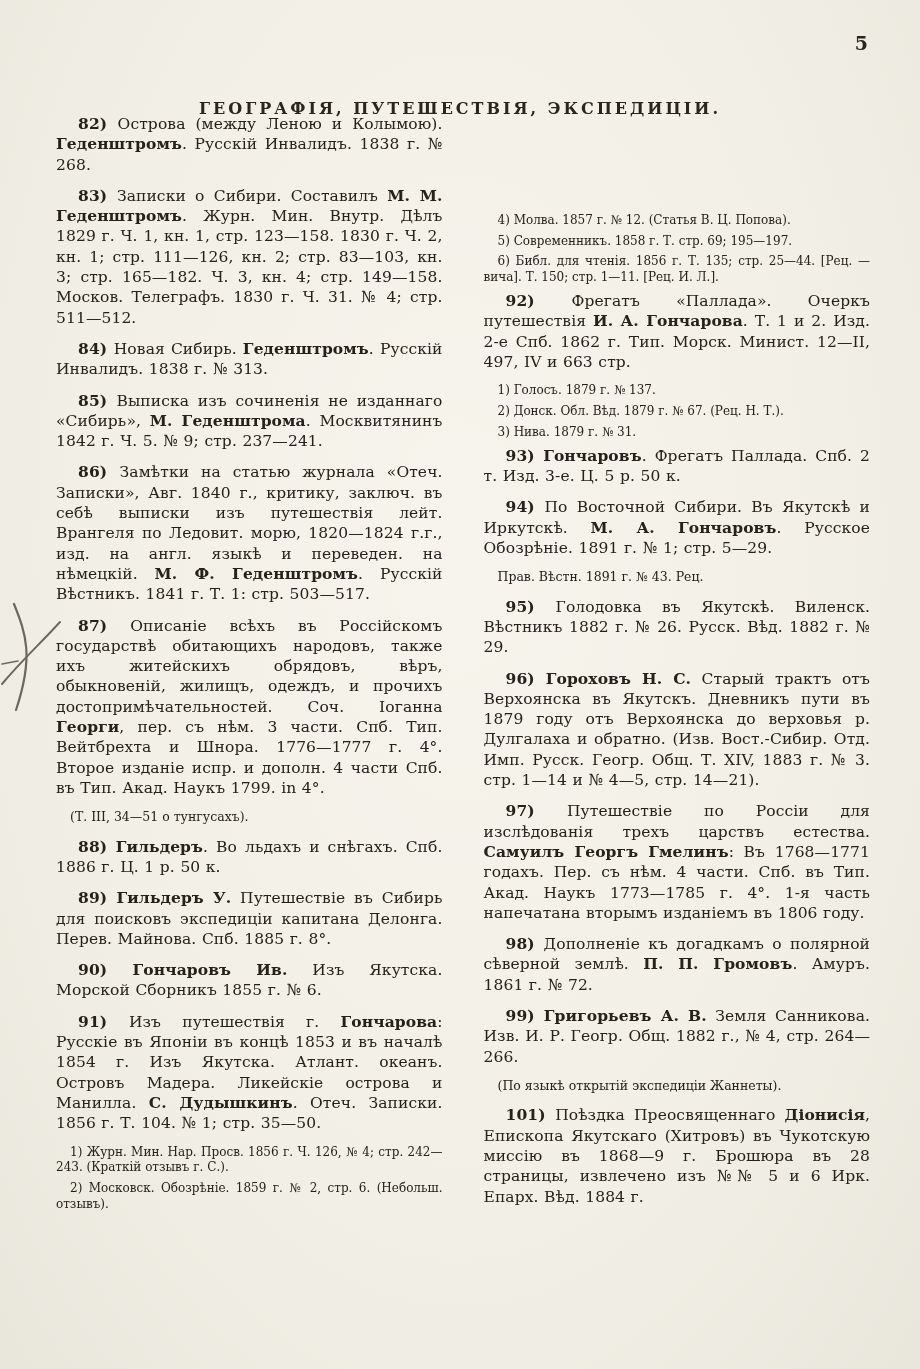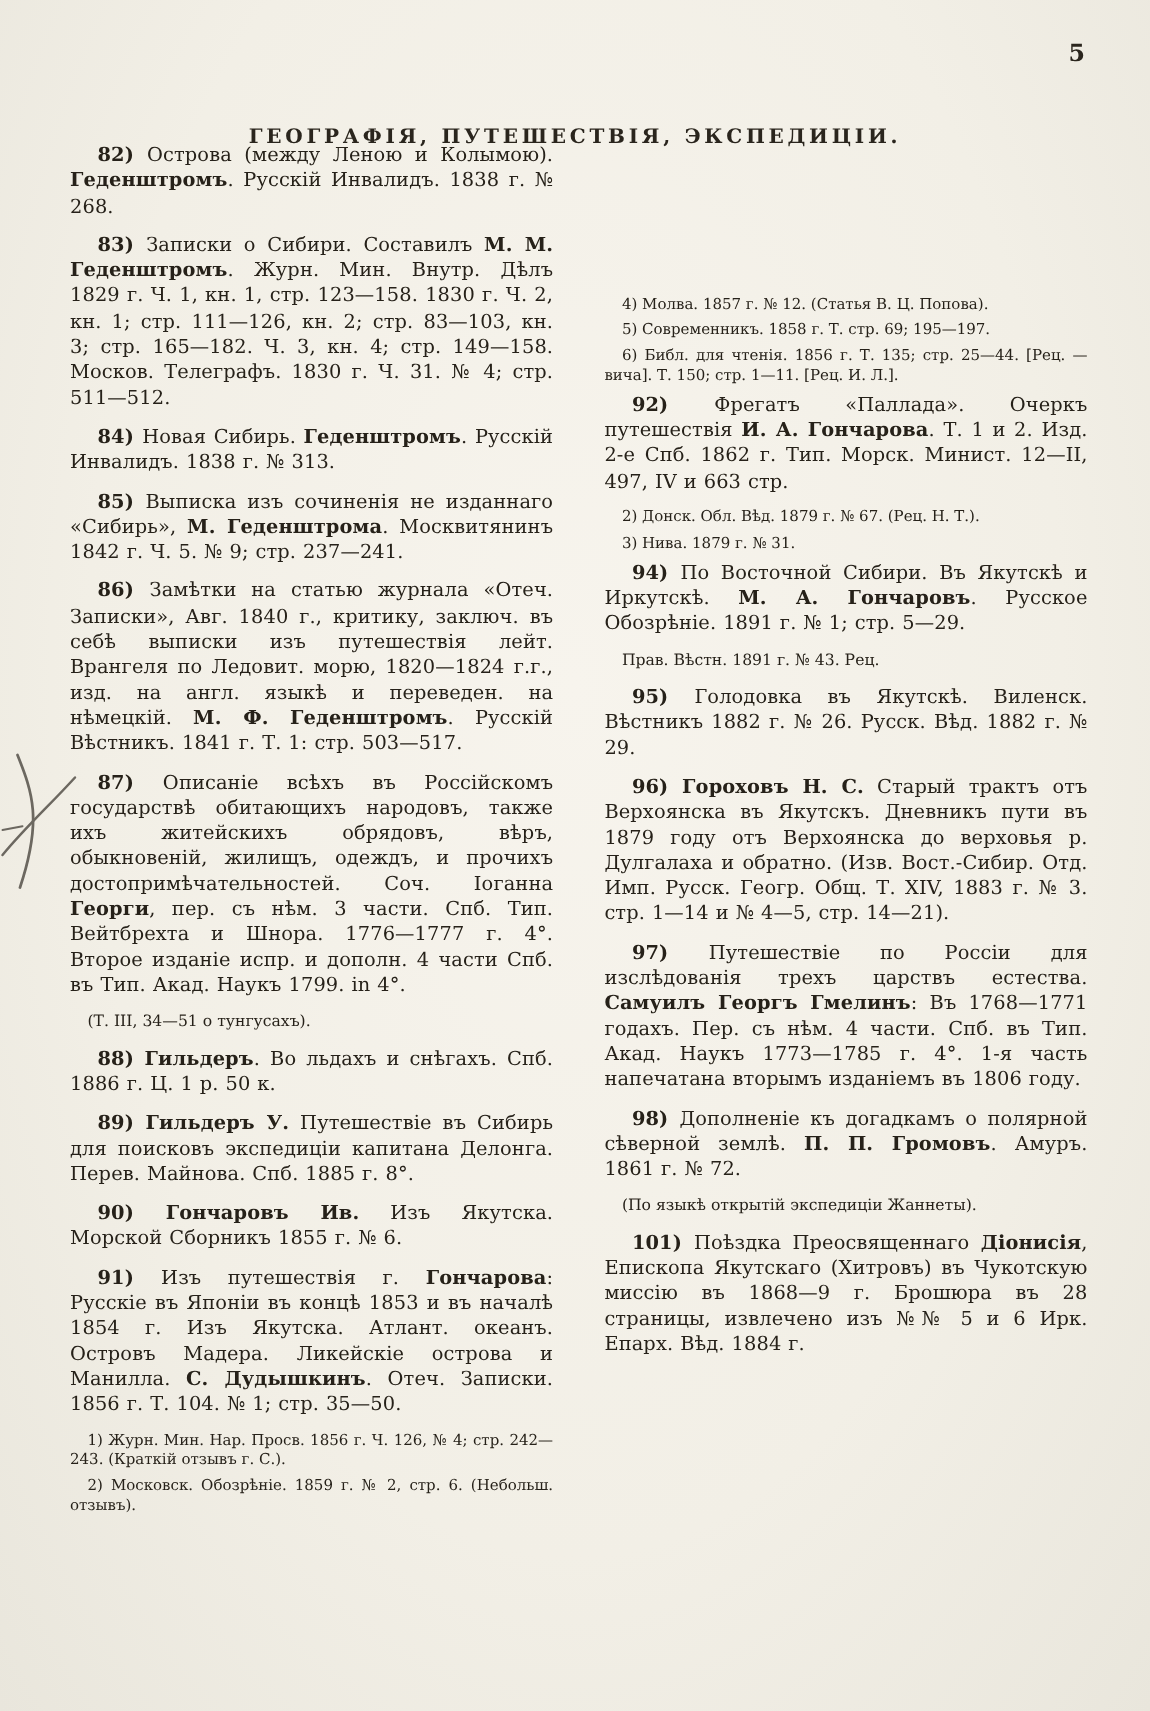--- a/index.html
+++ b/index.html
@@ -21,21 +21,21 @@
   .page-header {
     position:absolute; top:62px; left:0; width:100%;
     text-align:center;
     font-weight:bold; font-size:16px; letter-spacing:3px;
     color:#2a251d;
     margin-top:37px;
   }
   .columns {
     position:absolute; top:114px; left:56px; right:50px;
     display:flex; gap:20px;
-    align-items:center;
+    align-items:flex-end;
   }
   .col { flex:1; min-width:0; }
   .divider { width:1px; background:#9d978a; }
   p.entry {
     font-size:15.5px; line-height:1.31;
     text-align:justify; text-indent:22px;
     margin:0 0 11px 0;
     letter-spacing:0.1px;
     word-spacing:0.5px;
   }
@@ -81,28 +81,31 @@
         <p class="entry"><span class="b">91) </span><span class="n">Изъ путешествія г. </span><span class="b">Гончарова</span><span class="n">: Русскіе въ Японіи въ концѣ 1853 и въ началѣ 1854 г. Изъ Якутска. Атлант. океанъ. Островъ Мадера. Ликейскіе острова и Манилла. </span><span class="b">С. Дудышкинъ</span><span class="n">. Отеч. Записки. 1856 г. Т. 104. № 1; стр. 35—50.</span></p>
         <p class="footnote"><span class="n">1) Журн. Мин. Нар. Просв. 1856 г. Ч. 126, № 4; стр. 242—243. (Краткій отзывъ г. С.).</span></p>
         <p class="footnote"><span class="n">2) Московск. Обозрѣніе. 1859 г. № 2, стр. 6. (Небольш. отзывъ).</span></p>
       </div>
     <div class="divider"></div>
     <div class="col" id="col-right">
         <p class="footnote"><span class="n">4) Молва. 1857 г. № 12. (Статья В. Ц. Попова).</span></p>
         <p class="footnote"><span class="n">5) Современникъ. 1858 г. Т. стр. 69; 195—197.</span></p>
         <p class="footnote"><span class="n">6) Библ. для чтенія. 1856 г. Т. 135; стр. 25—44. [Рец. —вича]. Т. 150; стр. 1—11. [Рец. И. Л.].</span></p>
         <p class="entry"><span class="b">92) </span><span class="n">Фрегатъ «Паллада». Очеркъ путешествія </span><span class="b">И. А. Гончарова</span><span class="n">. Т. 1 и 2. Изд. 2-е Спб. 1862 г. Тип. Морск. Минист. 12—II, 497, IV и 663 стр.</span></p>
+        <p class="footnote"><span class="n">1) Голосъ. 1879 г. № 137.</span></p>
         <p class="footnote"><span class="n">2) Донск. Обл. Вѣд. 1879 г. № 67. (Рец. Н. Т.).</span></p>
         <p class="footnote"><span class="n">3) Нива. 1879 г. № 31.</span></p>
+        <p class="entry"><span class="b">93) Гончаровъ</span><span class="n">. Фрегатъ Паллада. Спб. 2 т. Изд. 3-е. Ц. 5 р. 50 к.</span></p>
         <p class="entry"><span class="b">94) </span><span class="n">По Восточной Сибири. Въ Якутскѣ и Иркутскѣ. </span><span class="b">М. А. Гончаровъ</span><span class="n">. Русское Обозрѣніе. 1891 г. № 1; стр. 5—29.</span></p>
         <p class="note"><span class="n">Прав. Вѣстн. 1891 г. № 43. Рец.</span></p>
         <p class="entry"><span class="b">95) </span><span class="n">Голодовка въ Якутскѣ. Виленск. Вѣстникъ 1882 г. № 26. Русск. Вѣд. 1882 г. № 29.</span></p>
         <p class="entry"><span class="b">96) Гороховъ Н. С.</span><span class="n"> Старый трактъ отъ Верхоянска въ Якутскъ. Дневникъ пути въ 1879 году отъ Верхоянска до верховья р. Дулгалаха и обратно. (Изв. Вост.-Сибир. Отд. Имп. Русск. Геогр. Общ. Т. XIV, 1883 г. № 3. стр. 1—14 и № 4—5, стр. 14—21).</span></p>
         <p class="entry"><span class="b">97) </span><span class="n">Путешествіе по Россіи для изслѣдованія трехъ царствъ естества. </span><span class="b">Самуилъ Георгъ Гмелинъ</span><span class="n">: Въ 1768—1771 годахъ. Пер. съ нѣм. 4 части. Спб. въ Тип. Акад. Наукъ 1773—1785 г. 4°. 1-я часть напечатана вторымъ изданіемъ въ 1806 году.</span></p>
         <p class="entry"><span class="b">98) </span><span class="n">Дополненіе къ догадкамъ о полярной сѣверной землѣ. </span><span class="b">П. П. Громовъ</span><span class="n">. Амуръ. 1861 г. № 72.</span></p>
+        <p class="entry"><span class="b">99) Григорьевъ А. В.</span><span class="n"> Земля Санникова. Изв. И. Р. Геогр. Общ. 1882 г., № 4, стр. 264—266.</span></p>
         <p class="note"><span class="n">(По языкѣ открытій экспедиціи Жаннеты).</span></p>
         <p class="entry"><span class="b">101) </span><span class="n">Поѣздка Преосвященнаго </span><span class="b">Діонисія</span><span class="n">, Епископа Якутскаго (Хитровъ) въ Чукотскую миссію въ 1868—9 г. Брошюра въ 28 страницы, извлечено изъ №№ 5 и 6 Ирк. Епарх. Вѣд. 1884 г.</span></p>
       </div>
   </div>
 
   <svg class="pencil-mark" viewBox="0 0 78 120" xmlns="http://www.w3.org/2000/svg">
     <path d="M14 6 C 26 36, 34 58, 16 112" stroke="#4c4740" stroke-width="2.2" fill="none" stroke-linecap="round"></path>
     <path d="M60 24 C 40 46, 22 62, 2 86" stroke="#4c4740" stroke-width="2" fill="none" stroke-linecap="round"></path>
     <path d="M2 66 L 18 63" stroke="#4c4740" stroke-width="1.6" fill="none" stroke-linecap="round"></path>
   </svg>

